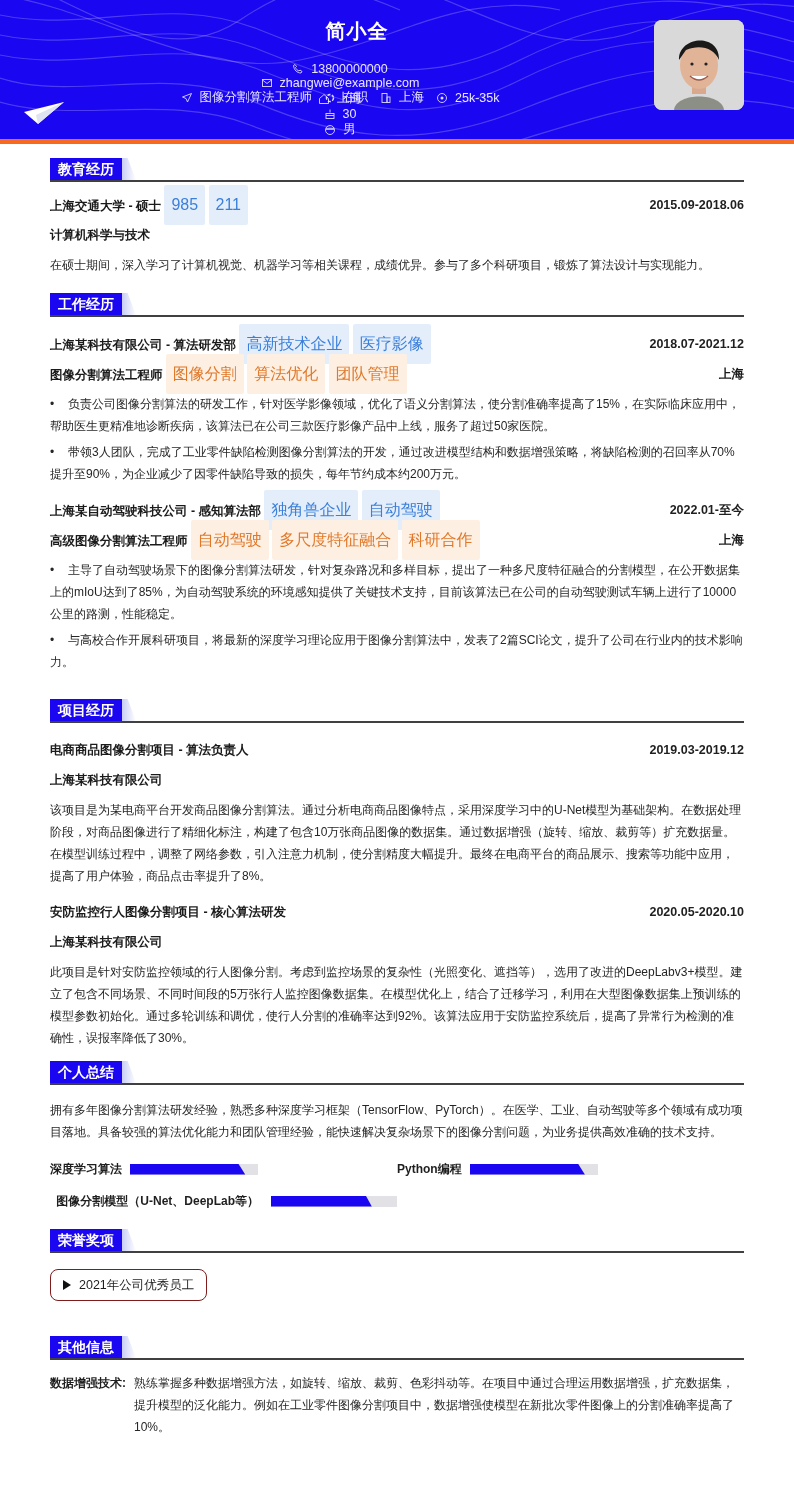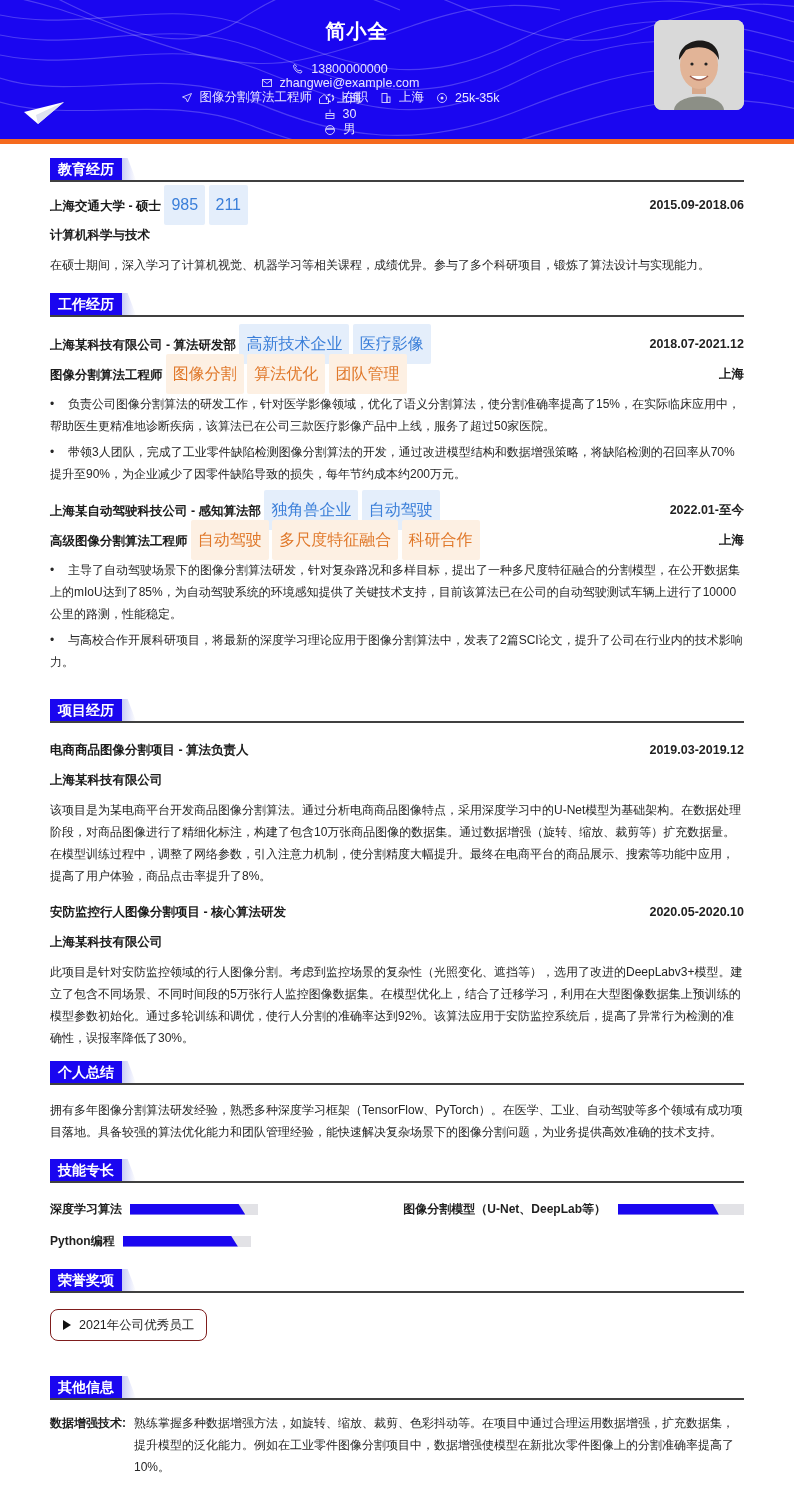--- a/index.html
+++ b/index.html
@@ -269,43 +269,39 @@
   </div>
 
   
   <div class="section-title" style="margin-top:12px">
     <span class="label">个人总结</span>
     <span class="tail" style="left:72px"></span>
   </div>
   <div class="para" style="margin-top:14px">拥有多年图像分割算法研发经验，熟悉多种深度学习框架（TensorFlow、PyTorch）。在医学、工业、自动驾驶等多个领域有成功项目落地。具备较强的算法优化能力和团队管理经验，能快速解决复杂场景下的图像分割问题，为业务提供高效准确的技术支持。</div>
 
   
-  <div class="section-title" style="margin-top:16px">
-    <span class="label">技能专长</span>
-    <span class="tail" style="left:72px"></span>
-  </div>
   <div class="skills">
     <div class="skill">
       <span class="sname">深度学习算法</span>
       <div class="bar" style="width:128px">
           <div class="fill" style="width:90%"></div>
         </div>
     </div>
+    <div class="skill">
+      <span class="sname">Python编程</span>
+      <div class="bar" style="width:128px">
+          <div class="fill" style="width:90%"></div>
+        </div>
+    </div>
     <div class="skill right">
       <span class="sname" style="margin-right:12px">图像分割模型（U-Net、DeepLab等）</span>
       <div class="bar" style="width:126px">
           <div class="fill" style="width:80%"></div>
         </div>
     </div>
-    <div class="skill">
-      <span class="sname">Python编程</span>
-      <div class="bar" style="width:128px">
-          <div class="fill" style="width:90%"></div>
-        </div>
-    </div>
   </div>
 
   
   <div class="section-title" style="margin-top:12px">
     <span class="label">荣誉奖项</span>
     <span class="tail" style="left:72px"></span>
   </div>
   <div class="award">
     <span class="tri"></span>
     <span>2021年公司优秀员工</span>

